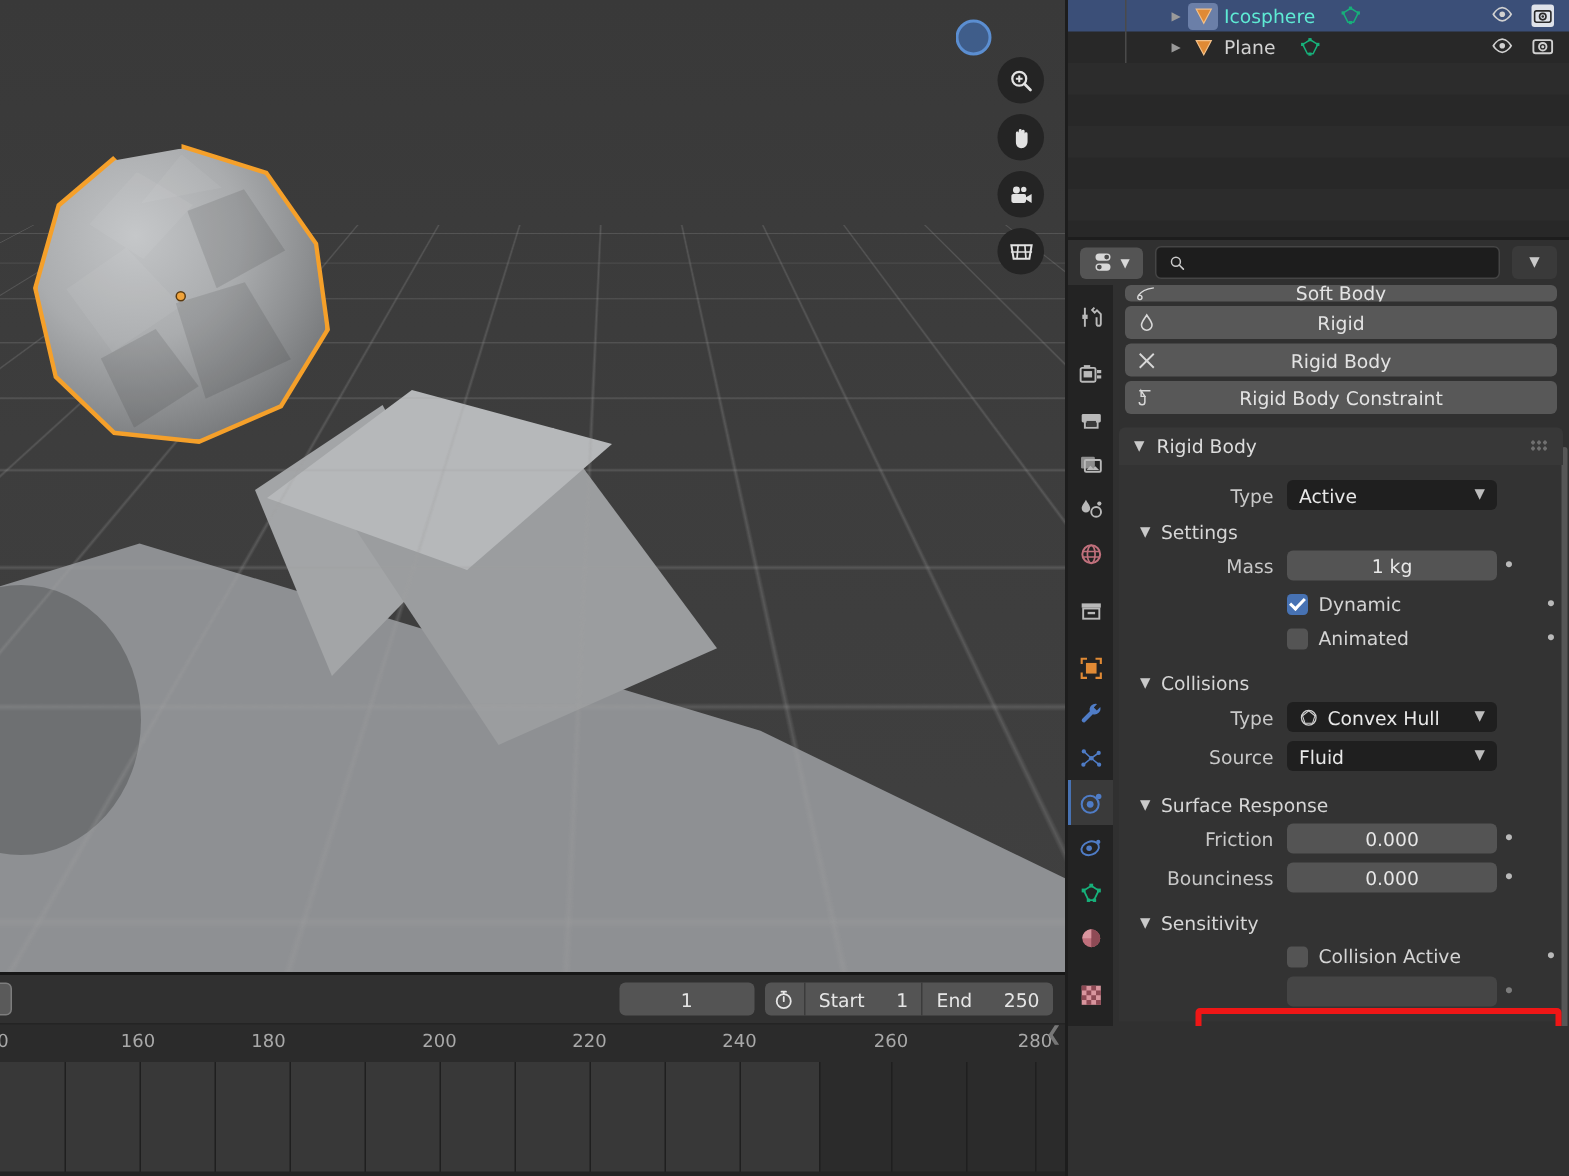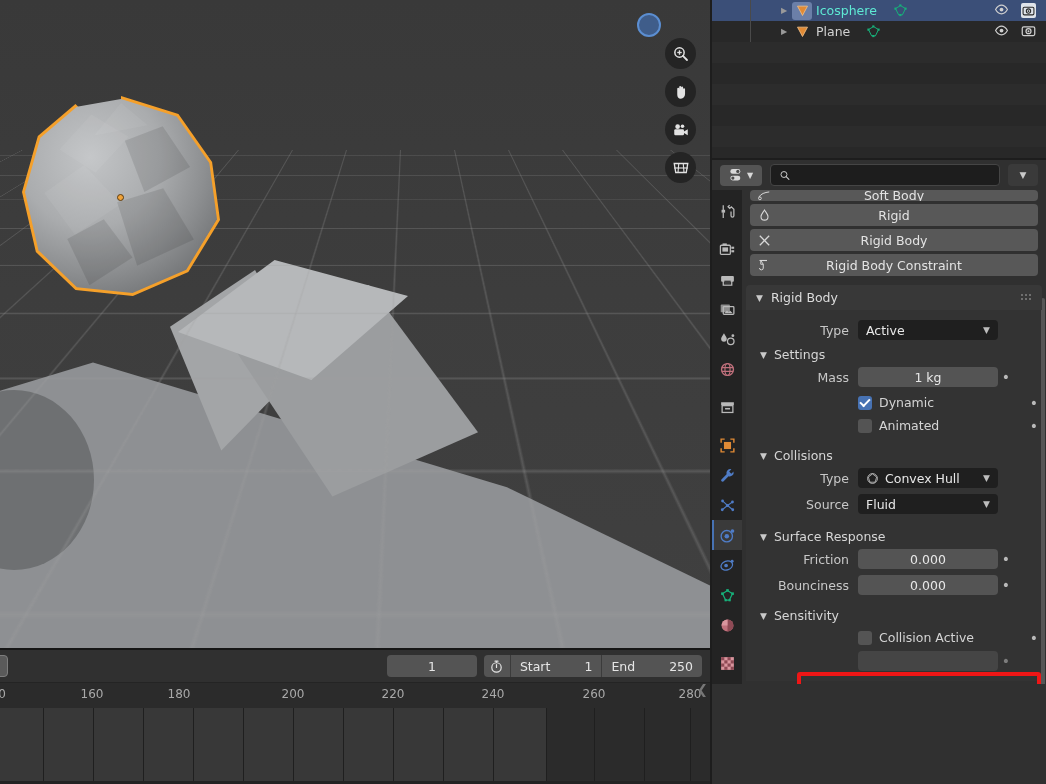--- a/index.html
+++ b/index.html
@@ -118,21 +118,21 @@
   }
   .tl-range {
     height: 22px; background: #545454; border-radius: 4px;
     display: flex; align-items: center; color: #e6e6e6; font-size: 12.5px;
   }
   .tl-range .tl-clock {
     width: 27px; display: flex; align-items: center; justify-content: center;
     border-right: 1px solid #3b3b3b; height: 100%;
   }
   .tl-range .tl-clock svg { width: 15px; height: 15px; fill: #e6e6e6; }
-  .tl-seg { display: flex; align-items: center; height: 100%; padding: 0 9px; gap: 34px; }
+  .tl-seg { display: flex; align-items: center; height: 100%; padding: 0 9px; gap: 21px; }
   .tl-seg + .tl-seg { border-left: 1px solid #3b3b3b; }
   .tl-ruler {
     position: relative; height: 26px; background: #2b2b2b;
     border-top: 1px solid #242424;
   }
   .tl-tick {
     position: absolute; top: 4px; color: #a9a9a9; font-size: 12px;
     transform: translateX(-50%);
   }
   .tl-body { position: relative; height: 78px; background: #2b2b2b; overflow: hidden; }

